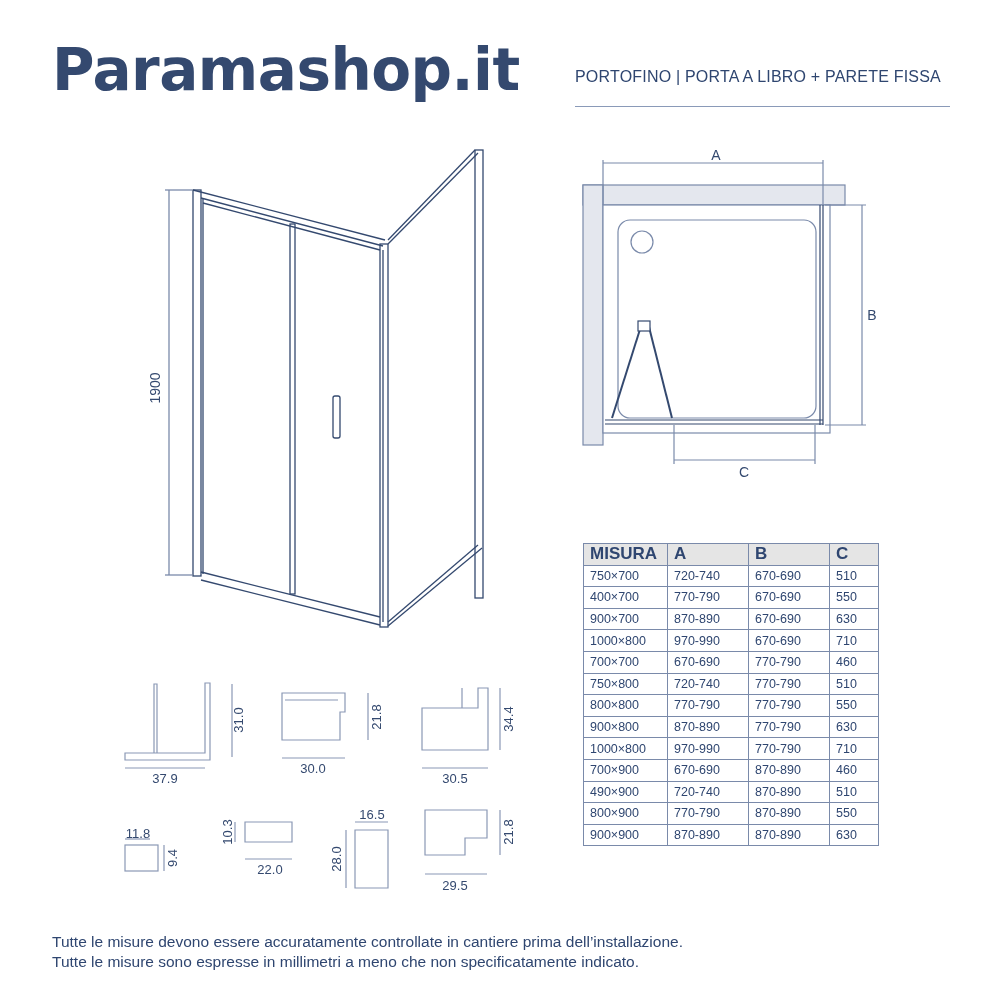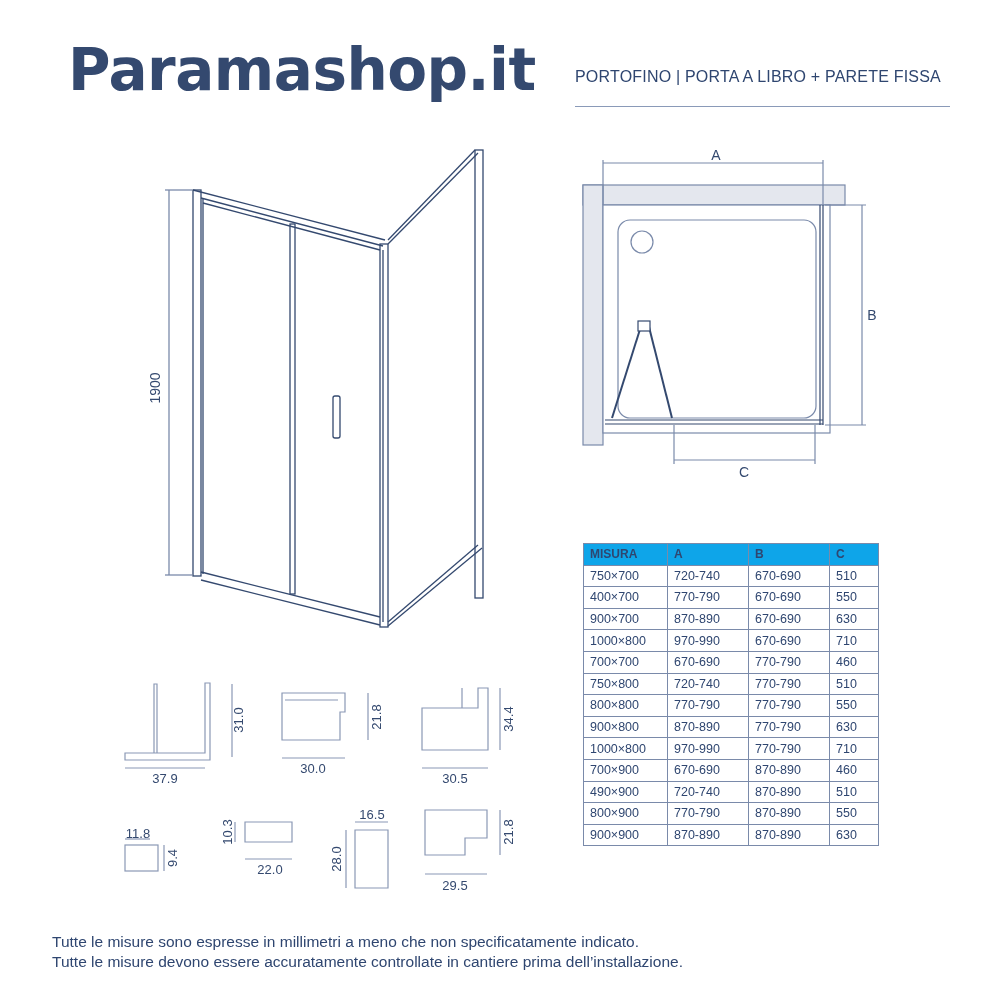--- a/index.html
+++ b/index.html
@@ -1,25 +1,25 @@
 <!DOCTYPE html>
 <html><head>
 <meta charset="utf-8">
 <style>
   html, body { margin:0; padding:0; background:#ffffff; }
   body { width:1000px; height:1000px; position:relative; overflow:hidden;
          font-family:"Liberation Sans", "DejaVu Sans", sans-serif; color:#2f4670; }
   .brand { position:absolute; left:52px; top:30px; font-family:"DejaVu Sans", sans-serif;
-           font-weight:bold; font-size:58px; letter-spacing:-0.5px; color:#34496f; line-height:80px;margin-left:16px; }
+           font-weight:bold; font-size:58px; letter-spacing:-0.5px; color:#34496f; line-height:80px; }
   .subtitle { position:absolute; left:575px; top:68px; width:375px; font-size:16px; color:#2f4670;
               letter-spacing:0.2px; padding-bottom:20px; border-bottom:1px solid #8a9ab8; white-space:nowrap; }
   svg { position:absolute; left:0; top:0; }
   .tbl { position:absolute; left:583px; top:543px; border-collapse:collapse; font-size:12.5px; color:#2f4670; }
   .tbl td, .tbl th { border:1px solid #7a8aaa; height:20.6px; padding:0 6px; text-align:left; white-space:nowrap; }
-  .tbl th { background:#0ea5e9; font-weight:bold; font-size:12px; }
+  .tbl th { background:#e5e5e5; font-weight:bold; font-size:17px; }
   .tbl .c0 { width:71px; } .tbl .c1 { width:68px; } .tbl .c2 { width:68px; } .tbl .c3 { width:36px; }
   .note { position:absolute; left:52px; top:932px; font-size:15.5px; color:#2f4670; line-height:20px; }
   .dim { font-family:"Liberation Sans", sans-serif; fill:#34496f; }
 </style>
 </head>
 <body>
 
 <div class="brand">Paramashop.it</div>
 <div class="subtitle">PORTOFINO | PORTA A LIBRO + PARETE FISSA</div>
 
@@ -230,15 +230,15 @@
       <tr>
         <td>900×900</td>
         <td>870-890</td>
         <td>870-890</td>
         <td>630</td>
       </tr>
     </tbody>
 </table>
 
 <div class="note">
+  <div>Tutte le misure devono essere accuratamente controllate in cantiere prima dell’installazione.</div>
   <div>Tutte le misure sono espresse in millimetri a meno che non specificatamente indicato.</div>
-  <div>Tutte le misure devono essere accuratamente controllate in cantiere prima dell’installazione.</div>
 </div>
 
 </body></html>

